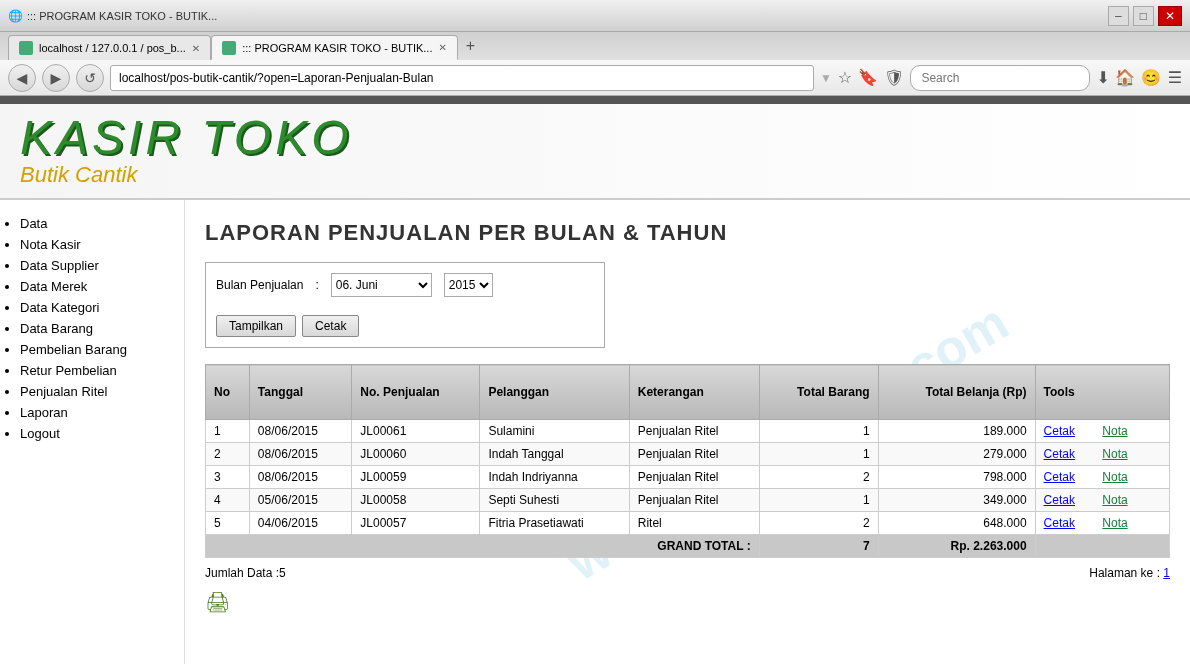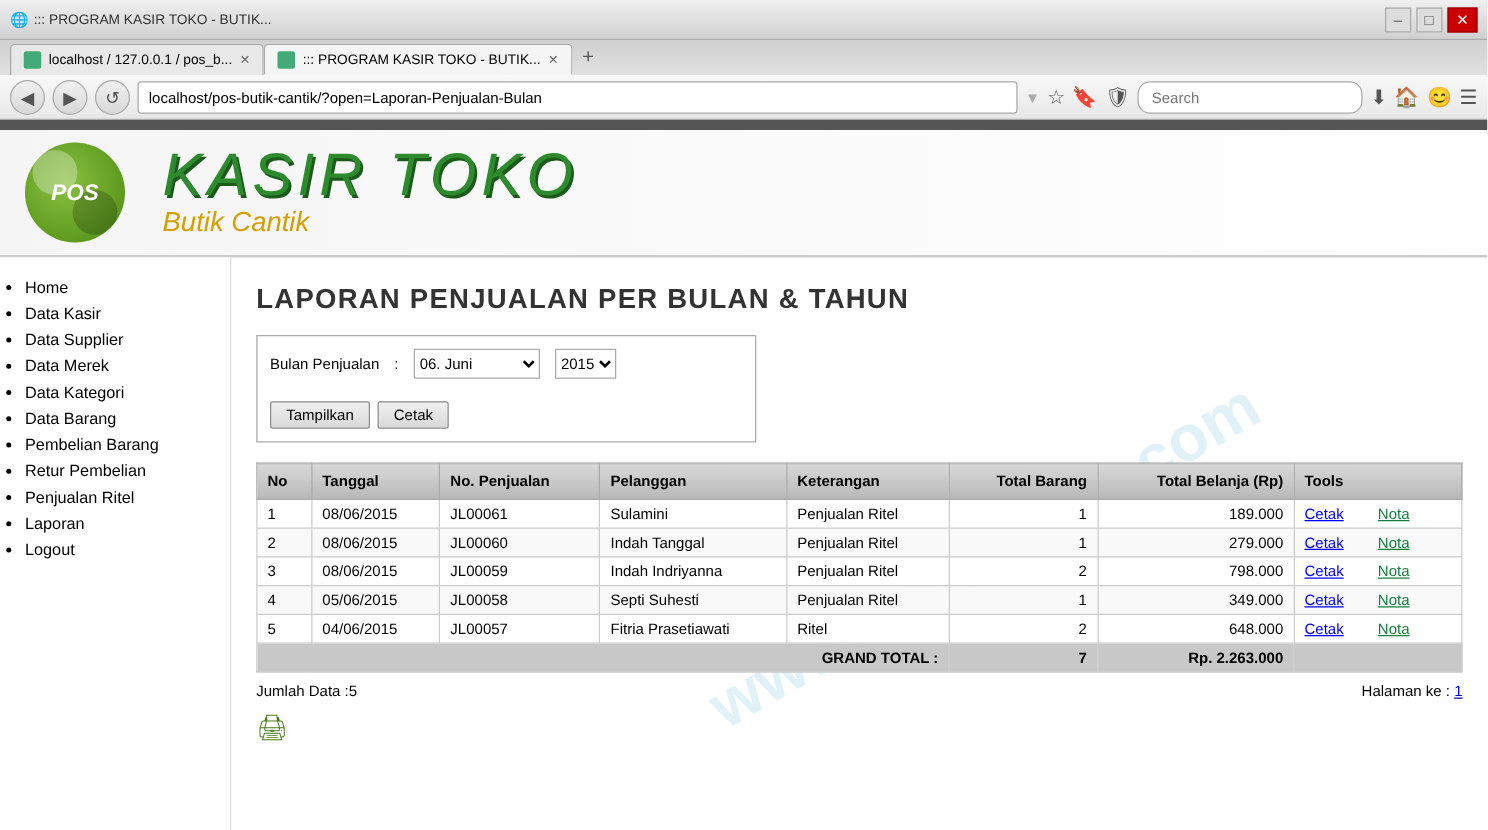--- a/index.html
+++ b/index.html
@@ -195,21 +195,21 @@
     .data-table {
       width: 100%;
       border-collapse: collapse;
       font-size: 12px;
       position: relative;
       z-index: 1;
     }
     .data-table th {
       background: linear-gradient(to bottom, #d8d8d8, #b8b8b8);
       border: 1px solid #aaa;
-      padding: 7px 8px;
+      padding: 20px 8px;
       text-align: left;
       font-weight: bold;
     }
     .data-table th.right { text-align: right; }
     .data-table td {
       border: 1px solid #ccc;
       padding: 4px 8px;
     }
     .data-table tr:nth-child(even) td { background: #f9f9f9; }
     .data-table tr:nth-child(odd) td { background: #fff; }
@@ -284,40 +284,32 @@
       <span class="toolbar-icon">☰</span>
     </div>
   </div>
 </div>
 
 <div style="background:#555;height:8px;"></div>
 
 <div class="page-wrapper">
 
   <div class="header-band">
-    <div style="position:relative;width:90px;height:80px;">
-
-      <div style="width:80px;height:80px;border-radius:50%;background:radial-gradient(circle at 40% 40%, #8ac040, #4a8a10);display:flex;align-items:center;justify-content:center;position:relative;overflow:hidden;">
-        <div style="position:absolute;width:36px;height:36px;border-radius:50%;background:rgba(255,255,255,0.3);top:6px;left:6px;"></div>
-        <div style="position:absolute;width:36px;height:36px;border-radius:50%;background:rgba(0,0,0,0.2);bottom:6px;right:6px;"></div>
-        <span style="font-size:18px;font-weight:bold;color:#fff;z-index:1;font-style:italic;">POS</span>
-      </div>
-    </div>
     <div>
       <div class="logo-title">KASIR TOKO</div>
       <div class="logo-subtitle">Butik Cantik</div>
     </div>
   </div>
 
   <div class="main-content">
 
     <div class="sidebar">
       <ul>
-        <li><a href="#">Home</a></li>
-        <li><a href="#">Data Kasir</a></li>
+        <li><a href="#">Data</a></li>
+        <li><a href="#">Nota Kasir</a></li>
         <li><a href="#">Data Supplier</a></li>
         <li><a href="#">Data Merek</a></li>
         <li><a href="#">Data Kategori</a></li>
         <li><a href="#">Data Barang</a></li>
         <li><a href="#">Pembelian Barang</a></li>
         <li><a href="#">Retur Pembelian</a></li>
         <li><a href="#">Penjualan Ritel</a></li>
         <li><a href="#">Laporan</a></li>
         <li><a href="#">Logout</a></li>
       </ul>

